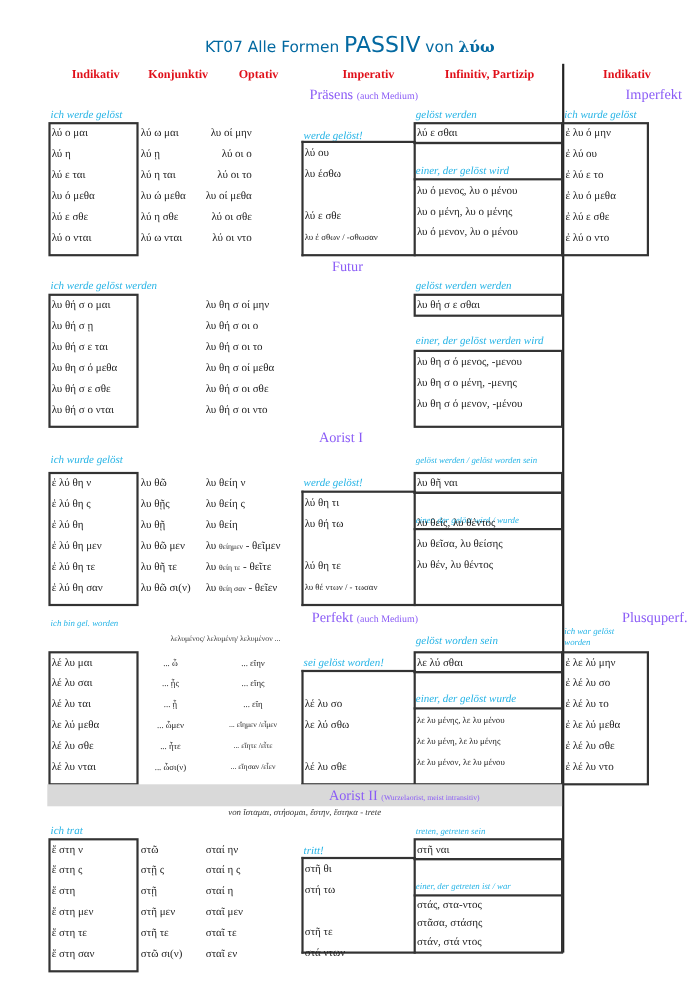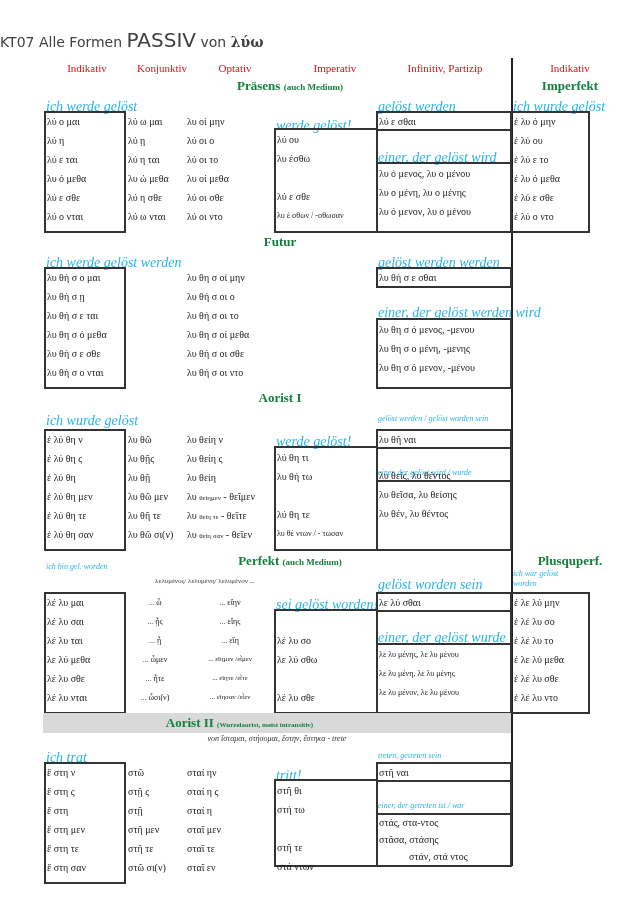--- a/index.html
+++ b/index.html
@@ -1,26 +1,26 @@
 <!DOCTYPE html>
 <html><head>
 <meta charset="utf-8">
 <style>
   html, body { margin: 0; padding: 0; background: #ffffff; }
   body { width: 636px; height: 901px; position: relative; overflow: hidden;
          font-family: "Liberation Serif", serif; color: #222; }
   .abs { position: absolute; }
-  .title { left: 0; width: 636px; top: 28px; text-align: left;
-           font-family: "DejaVu Sans", sans-serif; font-size: 14px; color: #404040; white-space: nowrap; }
+  .title { left: 0; width: 636px; top: 28px; text-align: center;
+           font-family: "DejaVu Sans", sans-serif; font-size: 14px; color: #0369a1; white-space: nowrap; }
   .title .big { font-size: 20px; }
   .title .greek { font-weight: bold; font-family: "DejaVu Serif", serif; }
-  .colhead { top: 62px; font-weight: normal; color: #e0101a; font-size: 11px; text-align: center; white-space: nowrap; }
-  .section { font-weight: bold; color: #15803d; font-size: 13px; text-align: center; white-space: nowrap; }
+  .colhead { top: 62px; font-weight: bold; color: #e0101a; font-size: 11px; text-align: center; white-space: nowrap; }
+  .section { font-weight: normal; color: #8b5cf6; font-size: 13px; text-align: right; white-space: nowrap; }
   .section small { font-size: 9px; }
-  .gloss { color: #27b4e6; font-style: italic; font-size: 14px; white-space: nowrap; }
+  .gloss { color: #27b4e6; font-style: italic; font-size: 10px; white-space: nowrap; }
   .cell { font-size: 10px; white-space: nowrap; line-height: 19px; height: 19px; }
   .tiny { font-size: 7px; }
   .small { font-size: 8px; }
   .box { position: absolute; border: 2px solid #333; box-sizing: border-box; }
   .vline { position: absolute; background: #222; width: 2px; }
   .band { position: absolute; left: 43px; width: 468px; top: 713px; height: 20px; background: #d9d9d9; }
   .note { font-style: italic; font-size: 8px; color: #333; white-space: nowrap; text-align: center; }
 </style>
 </head>
 <body>
@@ -69,21 +69,21 @@
   <div class="cell">λύ ο νται</div>
 </div>
 <div class="abs" style="left:128px;top:112px;">
   <div class="cell">λύ ω μαι</div>
   <div class="cell">λύ ῃ</div>
   <div class="cell">λύ η ται</div>
   <div class="cell">λυ ώ μεθα</div>
   <div class="cell">λύ η σθε</div>
   <div class="cell">λύ ω νται</div>
 </div>
-<div class="abs" style="left:187px;top:112px;">
+<div class="abs" style="left:187px;top:112px;text-align:right;">
   <div class="cell">λυ οί μην</div>
   <div class="cell">λύ οι ο</div>
   <div class="cell">λύ οι το</div>
   <div class="cell">λυ οί μεθα</div>
   <div class="cell">λύ οι σθε</div>
   <div class="cell">λύ οι ντο</div>
 </div>
 <div class="abs" style="left:277px;top:130px;">
   <div class="cell">λύ ου</div>
   <div class="cell">λυ έσθω</div>
@@ -298,14 +298,14 @@
   <div class="cell">στῆ θι</div>
   <div class="cell">στή τω</div>
   <div class="cell"></div>
   <div class="cell">στῆ τε</div>
   <div class="cell">στά ντων</div>
 </div>
 <div class="abs cell" style="left:379px;top:763px;">στῆ ναι</div>
 <div class="abs" style="left:379px;top:814px;">
   <div class="cell" style="height:17px;line-height:17px;">στάς, στα-ντος</div>
   <div class="cell" style="height:17px;line-height:17px;">στᾶσα, στάσης</div>
-  <div class="cell" style="height:17px;line-height:17px;padding-left:30px;">στάν, στά ντος</div>
+  <div class="cell" style="height:17px;line-height:17px;">στάν, στά ντος</div>
 </div>
 
 </body></html>

